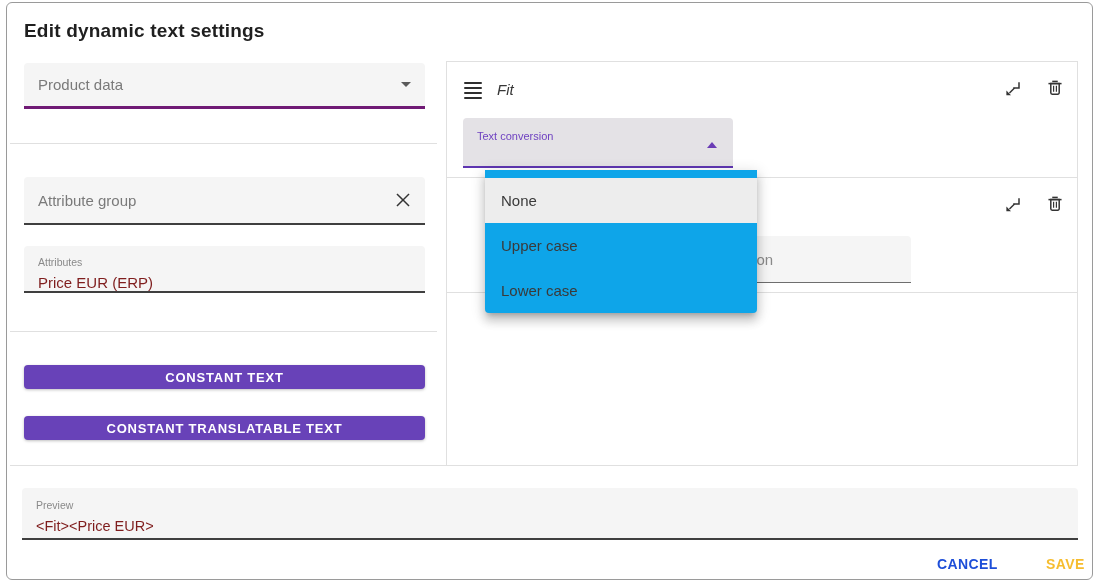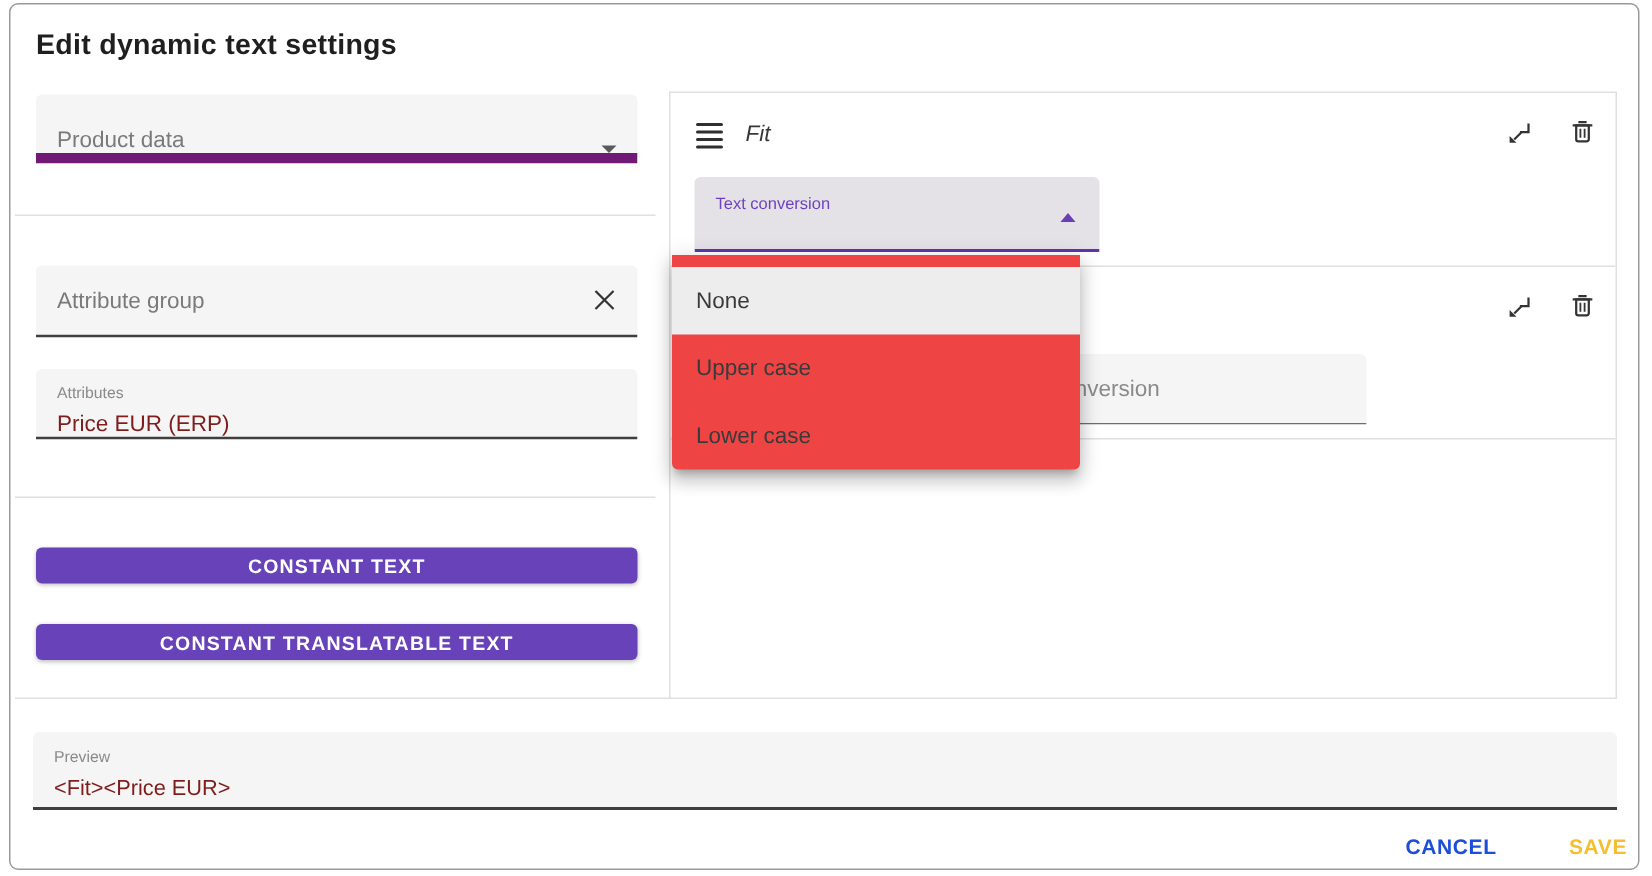--- a/index.html
+++ b/index.html
@@ -14,22 +14,22 @@
     border:1.5px solid #9a9a9a;border-radius:6px;background:#fff;box-sizing:border-box;
   }
   .title{left:24px;top:20px;font-size:19px;font-weight:700;color:#1f1f1f;letter-spacing:.2px;}
 
   
   .field{background:#f5f5f5;border-radius:4px 4px 0 0;box-sizing:border-box;}
   .field .main-label{font-size:15px;color:#7a7a7a;}
   .field .float-label{font-size:10.5px;color:#8a8a8a;}
   .field .value{font-size:15px;color:#7f1d1d;}
 
-  .product-data{left:24px;top:63px;width:401px;height:46px;border-bottom:7px solid #701a75;
-    display:flex;align-items:flex-end;padding:0 14px;}
+  .product-data{left:24px;top:63px;width:401px;height:46px;border-bottom:3px solid #701a75;
+    display:flex;align-items:center;padding:0 14px;}
   .caret-down{width:0;height:0;border-left:5px solid transparent;border-right:5px solid transparent;
     border-top:5px solid #5a5a5a;margin-left:auto;}
 
   .divider{background:#e0e0e0;height:1px;}
   .div1{left:10px;top:143px;width:427px;}
   .div2{left:10px;top:331px;width:427px;}
   .div3{left:10px;top:465px;width:437px;}
 
   .attr-group{left:24px;top:177px;width:401px;height:48px;border-bottom:2px solid #3f3f3f;
     display:flex;align-items:center;padding:0 14px;justify-content:flex-end;}
@@ -63,21 +63,21 @@
     border-bottom:2px solid #5e35b1;border-radius:4px 4px 0 0;box-sizing:border-box;padding:8px 14px;}
   .tc-open .float-label{font-size:11px;color:#6f42c1;}
   .caret-up{position:absolute;right:16px;top:24px;width:0;height:0;
     border-left:5.5px solid transparent;border-right:5.5px solid transparent;
     border-bottom:6px solid #6a3cb5;}
 
   .tc-row2{left:653px;top:236px;width:258px;height:47px;border-bottom:1px solid #6e6e6e;
     display:flex;align-items:center;padding:0 16px;}
   .tc-row2 .main-label{color:#8a8a8a;}
 
-  .menu{left:448px;top:170px;width:272px;height:143px;background:#ef4444;border-radius:0 0 4px 4px;
+  .menu{left:485px;top:170px;width:272px;height:143px;background:#0ea5e9;border-radius:0 0 4px 4px;
     box-shadow:0 5px 5px -3px rgba(0,0,0,.2),0 8px 10px 1px rgba(0,0,0,.14),0 3px 14px 2px rgba(0,0,0,.12);
     padding:8px 0;box-sizing:content-box;padding-bottom:0;height:135px;}
   .menu-item{height:45px;display:flex;align-items:center;padding:0 16px;font-size:15px;color:#3a3a3a;cursor:pointer;}
   .menu-item.selected{background:#ededed;}
 
   .preview{left:22px;top:488px;width:1056px;height:52px;border-bottom:2px solid #3f3f3f;padding:7px 14px;}
   .preview .value{display:block;margin-top:5px;font-size:14.5px;}
 
   .footer-btn{top:554px;font-size:14px;font-weight:700;letter-spacing:.4px;cursor:pointer;
     background:none;border:none;padding:2px 4px;font-family:"Liberation Sans",sans-serif;}

